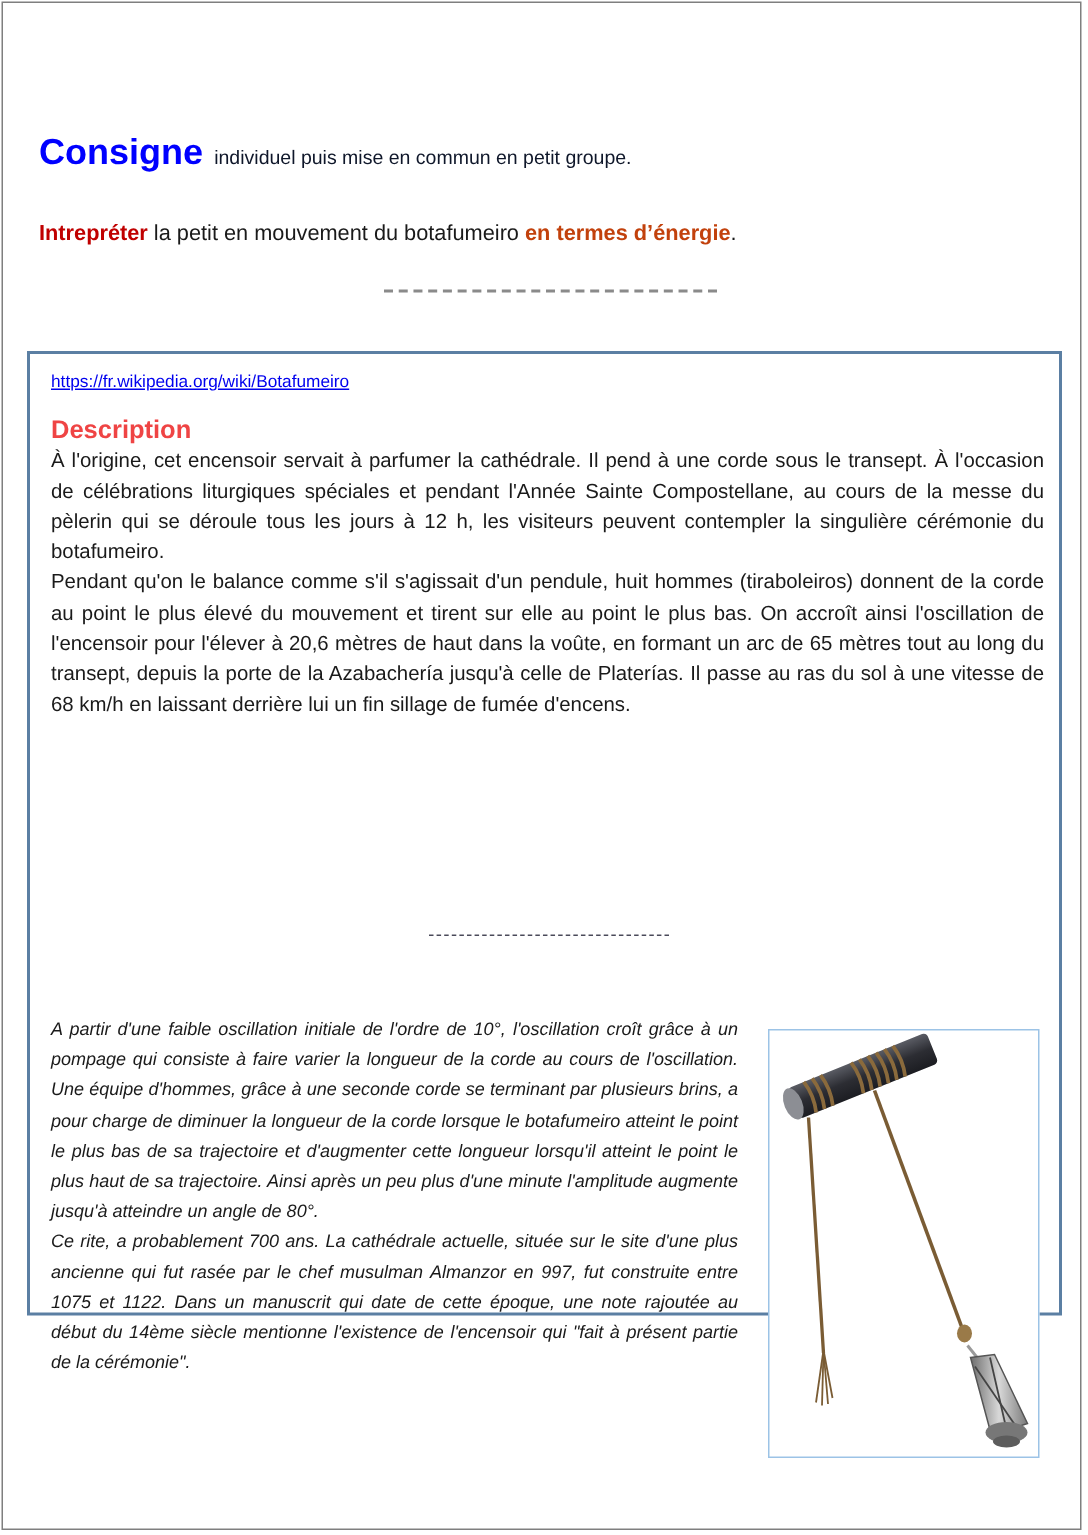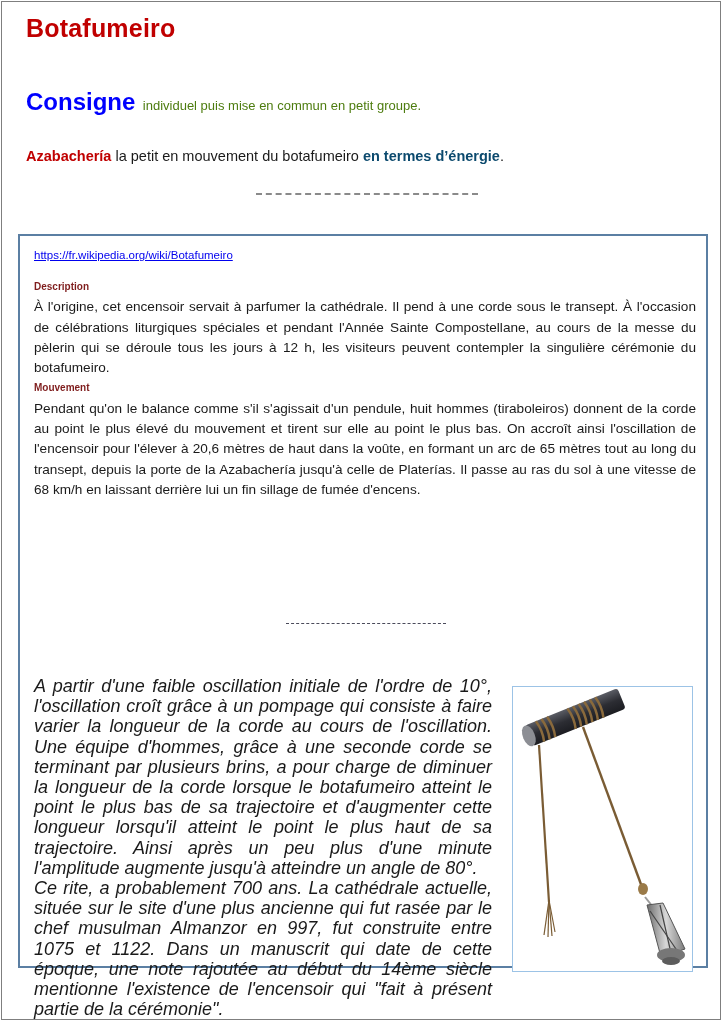--- a/index.html
+++ b/index.html
@@ -4,68 +4,66 @@
 <style>
   html, body { margin: 0; padding: 0; background: #ffffff; }
   body { width: 725px; height: 1023px; position: relative; overflow: hidden;
          font-family: "Liberation Sans", sans-serif; color: #1a1a1a; }
   .page-frame { position: absolute; left: 1px; top: 1px; width: 720px; height: 1019px;
                 border: 1px solid #7f7f7f; box-sizing: border-box; }
   .title { position: absolute; left: 24px; top: 12px; margin: 0;
            font-size: 25px; font-weight: bold; color: #c00000; letter-spacing: 0.2px; }
   .consigne-line { position: absolute; left: 24px; top: 86px; white-space: nowrap; }
   .consigne-word { font-size: 24px; font-weight: bold; color: #0000ff; }
-  .consigne-rest { font-size: 13px; color: #4d7c0f; margin-left: 3px; }
+  .consigne-rest { font-size: 13px; color: #0f172a; margin-left: 3px; }
   .instruction { position: absolute; left: 24px; top: 146px; font-size: 14.5px; white-space: nowrap; }
   .instr-red { color: #c00000; font-weight: bold; }
-  .instr-blue { color: #0c4a6e; font-weight: bold; text-align: right; }
+  .instr-blue { color: #c2410c; font-weight: bold; text-align: right; }
   .separator-top { position: absolute; left: 254px; top: 191px; width: 222px; height: 0;
                    border-top: 2px dashed #8a8a8a; }
-  .source-box { position: absolute; left: 18px; top: 234px; width: 690px; height: 734px;
+  .source-box { position: absolute; left: 18px; top: 234px; width: 690px; height: 643px;
                 border: 2px solid #5b7fa3; box-sizing: border-box; }
   .link { position: absolute; left: 14px; top: 13px; font-size: 11.5px; color: #0000ee;
           text-decoration: underline; cursor: pointer; }
   .body-text { position: absolute; left: 14px; width: 662px; font-size: 13.6px;
                line-height: 20.3px; text-align: justify; color: #1a1a1a; }
   .body-text p { margin: 0; }
-  .body-text h3 { margin: 0; font-size: 10px; font-weight: bold; color: #7f1d1d; }
+  .body-text h3 { margin: 0; font-size: 17px; font-weight: bold; color: #ef4444; }
   .intro { top: 41px; }
   .separator-mid { position: absolute; left: 266px; top: 387px; width: 160px; height: 0;
                    border-top: 1.5px dashed #4a4a5a; }
   .italic-text { position: absolute; left: 14px; top: 440px; width: 458px;
-                 font-size: 18px; font-style: italic; line-height: 20.2px;
+                 font-size: 12px; font-style: italic; line-height: 20.2px;
                  text-align: justify; color: #1a1a1a; }
   .italic-text p { margin: 0; }
   .image-box { position: absolute; left: 492px; top: 450px; width: 181px; height: 286px;
                border: 1px solid #9cc3e6; box-sizing: border-box; background: #fff; overflow: hidden; }
   .image-box svg { display: block; }
 </style>
 </head>
 <body>
 
 <div class="page-frame">
-  <h1 class="title">Botafumeiro</h1>
 
   <div class="consigne-line">
     <span class="consigne-word">Consigne</span>
     <span class="consigne-rest">individuel puis mise en commun en petit groupe.</span>
   </div>
 
-  <div class="instruction"><span class="instr-red">Azabachería</span><span> la petit en mouvement du botafumeiro </span><span class="instr-blue">en termes d’énergie</span><span>.</span></div>
+  <div class="instruction"><span class="instr-red">Intrepréter</span><span> la petit en mouvement du botafumeiro </span><span class="instr-blue">en termes d’énergie</span><span>.</span></div>
 
   <div class="separator-top"></div>
 </div>
 
 <div class="source-box">
   <a class="link" title="https://fr.wikipedia.org/wiki/Botafumeiro">https://fr.wikipedia.org/wiki/Botafumeiro</a>
 
   <div class="body-text intro">
     <h3>Description</h3>
     <p>À l'origine, cet encensoir servait à parfumer la cathédrale. Il pend à une corde sous le transept. À l'occasion de célébrations liturgiques spéciales et pendant l'Année Sainte Compostellane, au cours de la messe du pèlerin qui se déroule tous les jours à 12 h, les visiteurs peuvent contempler la singulière cérémonie du botafumeiro.</p>
-    <h3>Mouvement</h3>
     <p>Pendant qu'on le balance comme s'il s'agissait d'un pendule, huit hommes (tiraboleiros) donnent de la corde au point le plus élevé du mouvement et tirent sur elle au point le plus bas. On accroît ainsi l'oscillation de l'encensoir pour l'élever à 20,6 mètres de haut dans la voûte, en formant un arc de 65 mètres tout au long du transept, depuis la porte de la Azabachería jusqu'à celle de Platerías. Il passe au ras du sol à une vitesse de 68 km/h en laissant derrière lui un fin sillage de fumée d'encens.</p>
   </div>
 
   <div class="separator-mid"></div>
 
   <div class="italic-text">
     <p> A partir d'une faible oscillation initiale de l'ordre de 10°, l'oscillation croît grâce à un pompage qui consiste à faire varier la longueur de la corde au cours de l'oscillation. Une équipe d'hommes, grâce à une seconde corde se terminant par plusieurs brins, a pour charge de diminuer la longueur de la corde lorsque le botafumeiro atteint le point le plus bas de sa trajectoire et d'augmenter cette longueur lorsqu'il atteint le point le plus haut de sa trajectoire. Ainsi après un peu plus d'une minute l'amplitude augmente jusqu'à atteindre un angle de 80°.</p>
     <p>Ce rite, a probablement 700 ans. La cathédrale actuelle, située sur le site d'une plus ancienne qui fut rasée par le chef musulman Almanzor en 997, fut construite entre 1075 et 1122. Dans un manuscrit qui date de cette époque, une note rajoutée au début du 14ème siècle mentionne l'existence de l'encensoir qui "fait à présent partie de la cérémonie".</p>
   </div>
 

